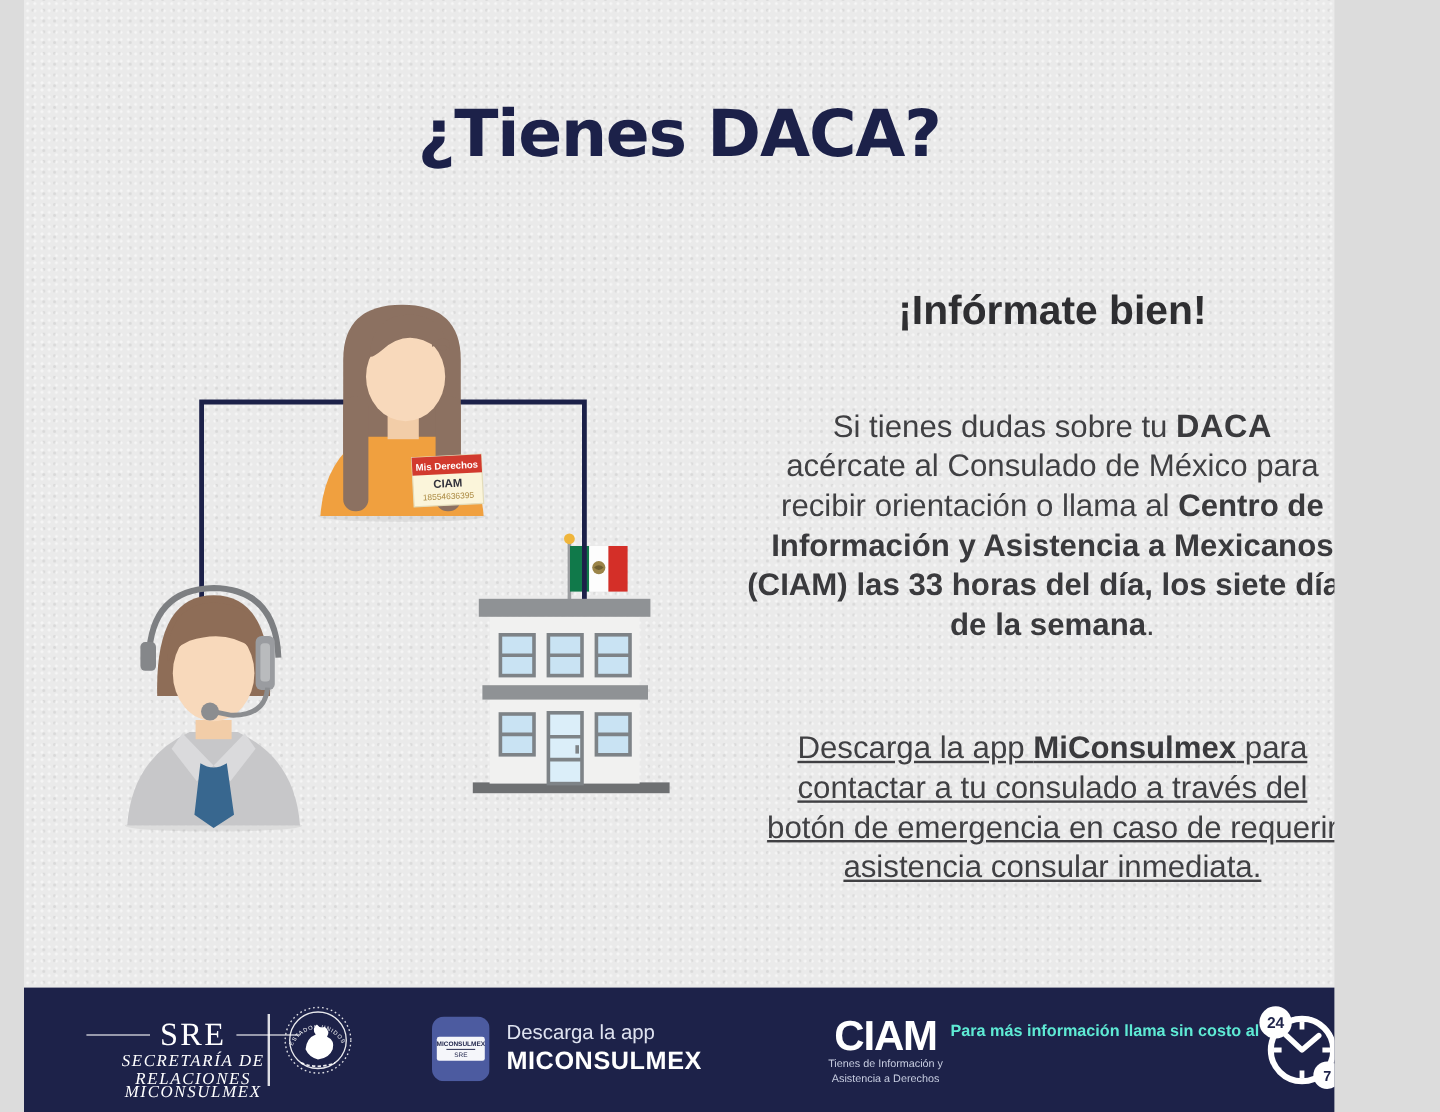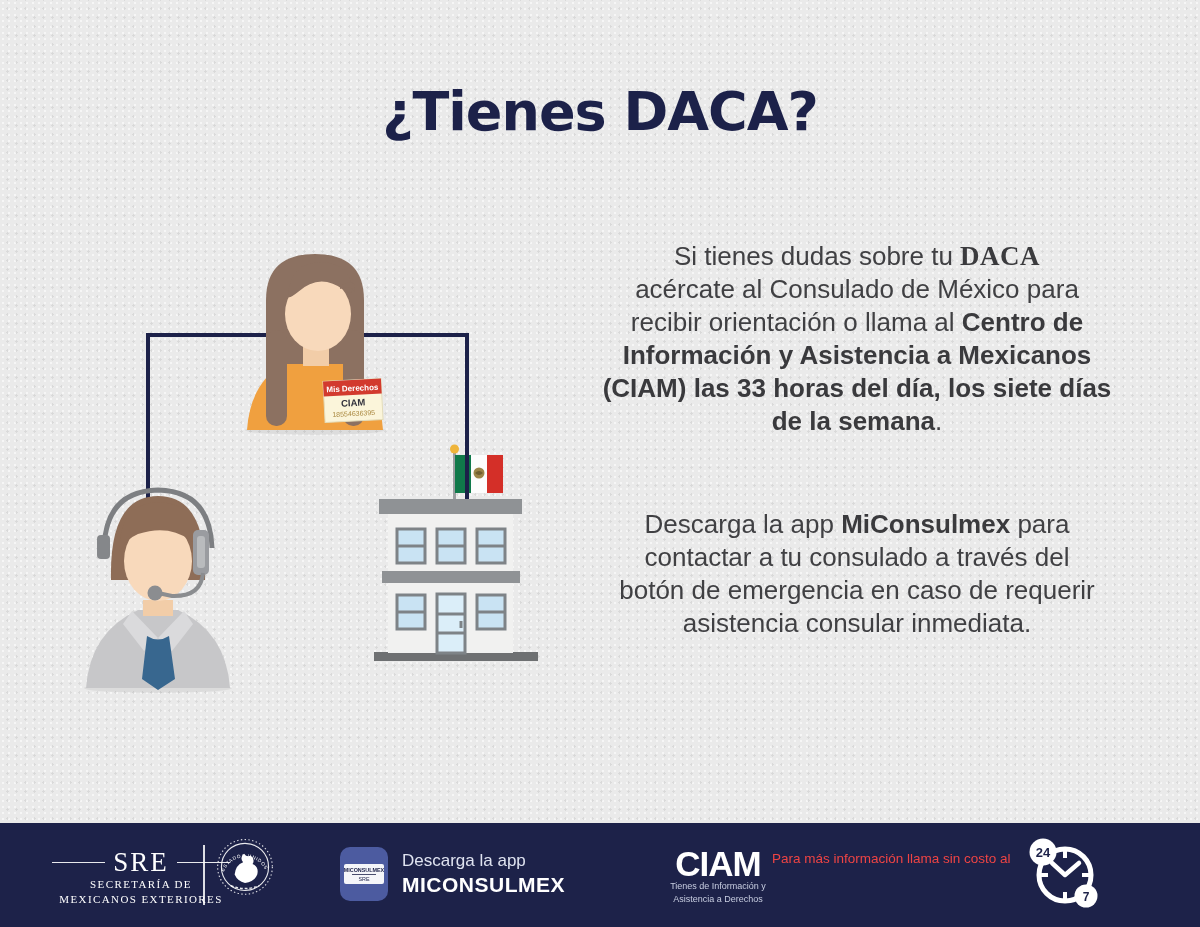--- a/index.html
+++ b/index.html
@@ -1,61 +1,62 @@
 <!DOCTYPE html>
 <html><head>
 <meta charset="utf-8">
 <style>
   html,body{margin:0;padding:0;background:#dcdcdc;}
   .poster{
-    position:relative;width:1200px;height:927px;overflow:hidden;
+    position:relative;width:1092px;height:927px;overflow:hidden;
     background-color:#eaeaea;
     background-image:
       radial-gradient(rgba(255,255,255,.55) 1px, transparent 1.4px),
       radial-gradient(rgba(175,175,175,.28) 1px, transparent 1.4px);
     background-size:6px 6px, 9px 9px;
     background-position:0 0, 3px 4px;
     font-family:"Liberation Sans", sans-serif;
+    margin-left:20px;
   }
   .title{
     position:absolute;top:80px;left:0;width:100%;margin:0;
     text-align:center;font-family:"DejaVu Sans", sans-serif;
     font-weight:bold;font-size:54px;letter-spacing:-1px;color:#1c2149;
   }
   .scene{position:absolute;left:60px;top:245px;}
   .info{position:absolute;left:557px;top:240px;width:600px;text-align:center;}
   .info h2{
     margin:0 0 60px 0;font-size:34px;font-weight:bold;color:#2e2e31;
     font-family:"Liberation Sans", sans-serif;
   }
   .info p{margin:0;font-size:26px;line-height:33px;color:#404043;white-space:pre-line;}
   .info p b{font-weight:bold;color:#3a3a3d;}
-  .info .p2{margin-top:70px;}
-  b.daca{font-family:Liberation Serif, serif;font-size:27px;letter-spacing:.5px;}
+  .info .p2{margin-top:70px;text-decoration:underline;}
+  b.daca{font-family:Liberation Sans, sans-serif;font-size:27px;letter-spacing:.5px;}
   footer{
     position:absolute;left:0;bottom:0;width:1200px;height:104px;background:#1d2249;color:#fff;
   }
   footer *{box-sizing:border-box;}
   .sre-block{position:absolute;left:52px;top:26px;width:178px;text-align:center;
     font-family:"Liberation Serif", serif;}
   .sre-row{display:flex;align-items:center;justify-content:center;gap:8px;}
   .sre-row .rule{flex:1;height:1px;background:#fff;opacity:.9;}
   .sre-acronym{font-size:27px;letter-spacing:2px;line-height:26px;}
-  .sre-caption{font-size:11px;letter-spacing:1.4px;margin-top:4px;line-height:11px;}
+  .sre-caption{font-size:14px;letter-spacing:1.4px;margin-top:4px;line-height:11px;font-style:italic;}
   .footer-divider{position:absolute;left:203px;top:22px;width:1.5px;height:60px;background:#fff;opacity:.85;}
   .seal{position:absolute;left:212px;top:9px;}
   .app-icon{position:absolute;left:340px;top:24px;}
   .app-label{position:absolute;left:402px;top:29px;line-height:1;}
   .app-label .l1{font-size:17px;color:#dfe3f0;margin:0 0 5px 0;}
   .app-label .l2{font-size:21px;font-weight:bold;letter-spacing:.5px;margin:0;}
   .ciam-block{position:absolute;left:668px;top:26px;width:100px;text-align:center;}
   .ciam-acronym{font-size:35px;font-weight:bold;letter-spacing:-1px;line-height:30px;}
   .ciam-caption{font-size:9px;line-height:10.5px;color:#c7cde0;margin-top:2px;}
   .phone-block{position:absolute;left:772px;top:28px;}
-  .phone-label{font-size:13.5px;color:#ef4444;margin:0 0 2px 0;}
+  .phone-label{font-size:13.5px;color:#5eead4;margin:0 0 2px 0;font-weight:bold;}
   .phone-number{font-size:31px;letter-spacing:2px;font-weight:normal;margin:0;}
   .clock{position:absolute;left:1024px;top:14px;}
   svg text{font-family:"Liberation Sans", sans-serif;}
 </style>
 </head>
 <body>
 
 <div class="poster">
 
   <h1 class="title">¿Tienes DACA?</h1>
@@ -131,20 +132,21 @@
       <path fill="#8e6d57" d="M120,552 Q118,504 158,502 Q198,504 198,540 Q199,548 190,540 Q168,524 138,534 Q124,540 120,552 Z"></path>
       <rect x="97" y="535" width="13" height="24" rx="4" fill="#85878a"></rect>
       <rect x="193" y="530" width="16" height="45" rx="5" fill="#9a9ca0"></rect>
       <rect x="197" y="536" width="8" height="32" rx="3" fill="#b9bbbd"></rect>
       <path fill="none" stroke="#8b8d90" stroke-width="4" d="M203,573 Q201,597 172,596 L158,593"></path>
       <circle cx="155" cy="593" r="7.5" fill="#8b8d90"></circle>
     </g>
   </svg>
 
   <section class="info">
+    <h2>¡Infórmate bien!</h2>
     <p class="p1"><span>Si tienes dudas sobre tu </span><b class="daca">DACA</b><span>
 acércate al Consulado de México para
 recibir orientación o llama al </span><b>Centro de
 Información y Asistencia a Mexicanos
 (CIAM) las 33 horas del día, los siete días
 de la semana</b><span>.</span></p>
     <p class="p2"><span>Descarga la app </span><b>MiConsulmex</b><span> para
 contactar a tu consulado a través del
 botón de emergencia en caso de requerir
 asistencia consular inmediata.</span></p>
@@ -152,21 +154,21 @@
 
   <footer>
 
     <div class="sre-block">
       <div class="sre-row">
         <span class="rule"></span>
         <span class="sre-acronym">SRE</span>
         <span class="rule"></span>
       </div>
       <div class="sre-caption">SECRETARÍA DE</div>
-      <div class="sre-caption">MEXICANOS EXTERIORES</div>
+      <div class="sre-caption">RELACIONES MICONSULMEX</div>
     </div>
 
     <div class="footer-divider"></div>
 
     <svg class="seal" width="66" height="66" viewBox="0 0 70 70" xmlns="http://www.w3.org/2000/svg">
       <defs>
           <path id="sealArc" d="M12,44 A24,24 0 0 1 58,44" fill="none"></path>
         </defs>
       <circle cx="35" cy="37" r="29" fill="none" stroke="#fff" stroke-width="1.2" stroke-dasharray="1.5 2.5" opacity=".85"></circle>
       <circle cx="35" cy="37" r="25" fill="none" stroke="#fff" stroke-width="1.2" opacity=".9"></circle>

